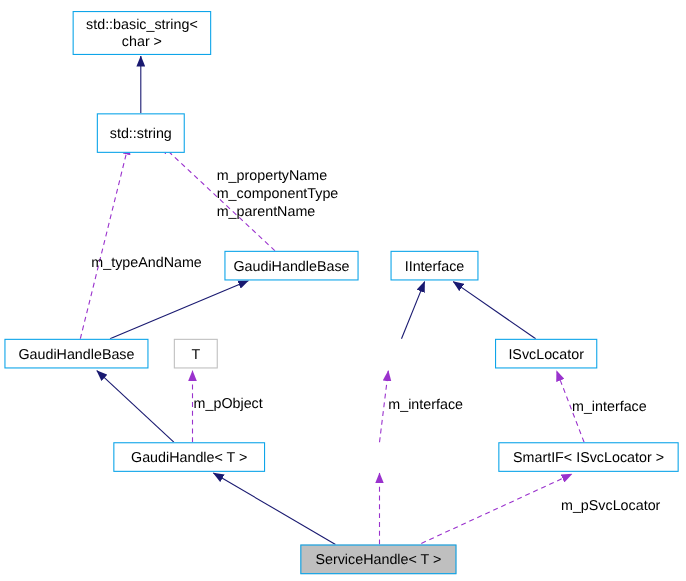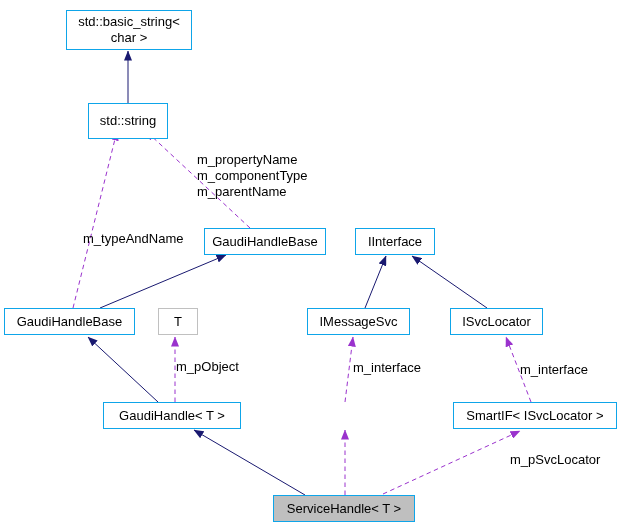--- a/index.html
+++ b/index.html
@@ -76,21 +76,20 @@
   <div class="node" style="left:88px; top:103px; width:80px; height:36px;">std::string</div>
 
   <div class="node" style="left:204px; top:228px; width:122px; height:27px;">GaudiHandleBase</div>
 
   <div class="node" style="left:355px; top:228px; width:80px; height:27px;">IInterface</div>
 
   <div class="node" style="left:4px; top:308px; width:131px; height:27px;">GaudiHandleBase</div>
 
   <div class="node node--template" style="left:158px; top:308px; width:40px; height:27px;">T</div>
 
-  <div class="node" style="left:307px; top:308px; width:103px; height:27px;">IMessageSvc</div>
 
   <div class="node" style="left:450px; top:308px; width:93px; height:27px;">ISvcLocator</div>
 
   <div class="node" style="left:103px; top:402px; width:138px; height:27px;">GaudiHandle&lt; T &gt;</div>
 
 
   <div class="node" style="left:453px; top:402px; width:164px; height:27px;text-align:right;">SmartIF&lt; ISvcLocator &gt;</div>
 
   <div class="node node--focus" style="left:273px; top:495px; width:142px; height:27px;">ServiceHandle&lt; T &gt;</div>
 

